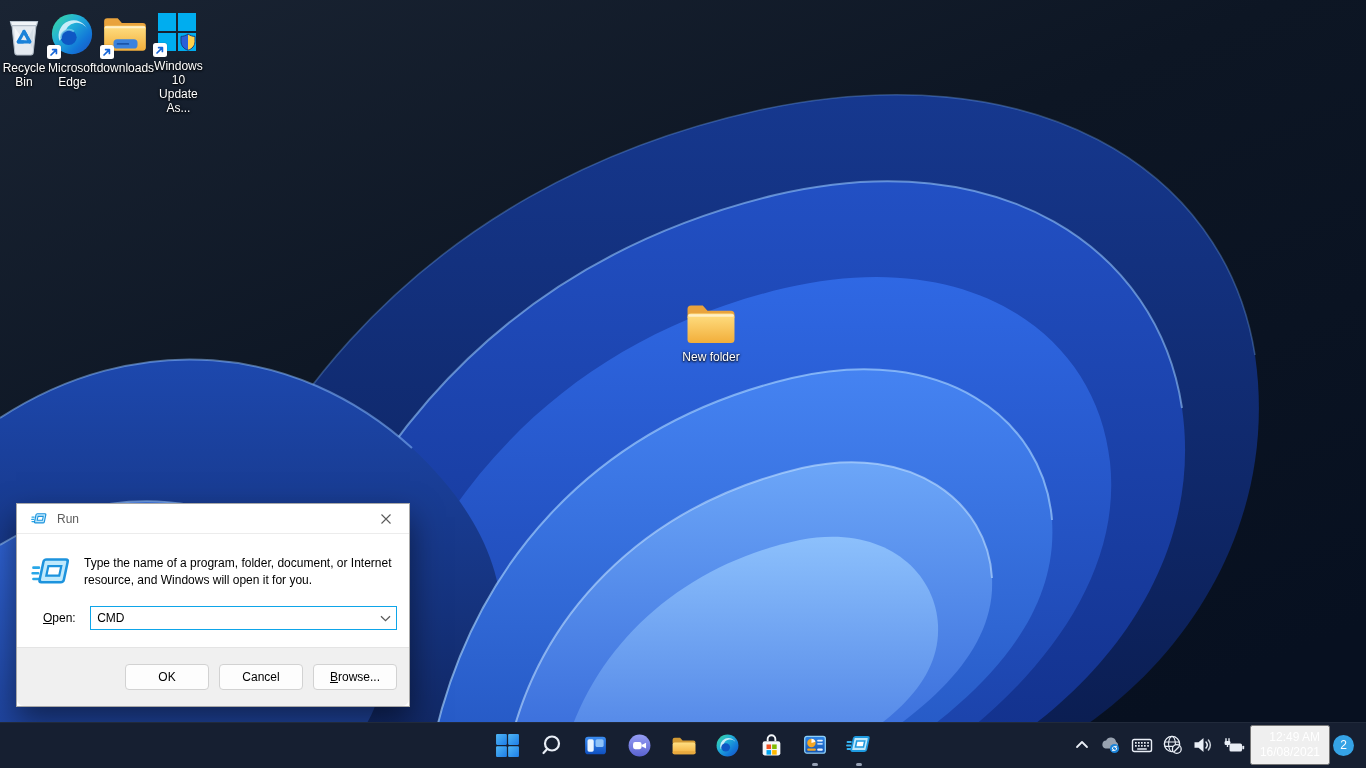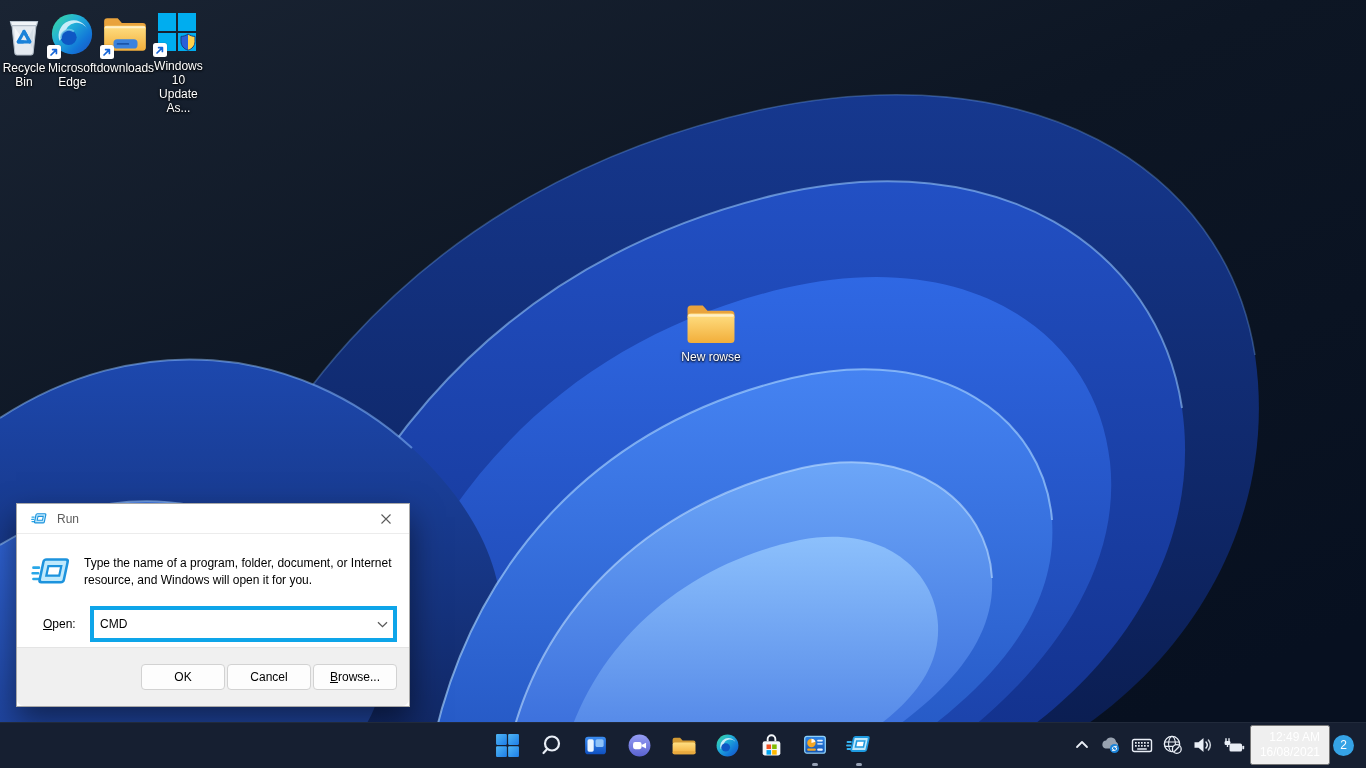--- a/index.html
+++ b/index.html
@@ -28,27 +28,27 @@
                  border-bottom:1px solid #ececec; }
   .rd-title { font-size:12px; color:#5c5c5c; margin-left:9px; }
   .rd-close { position:absolute; right:3px; top:0; width:40px; height:29px; display:flex; align-items:center;
               justify-content:center; background:transparent; border:none; cursor:default; border-radius:0 8px 0 0; }
   .rd-body { padding:21px 12px 0 14px; }
   .rd-msg-row { display:flex; }
   .rd-msg { margin-left:11px; font-size:12px; line-height:17px; color:#000; width:316px; }
   .rd-open-row { display:flex; align-items:center; margin-top:17px;margin-left:12px; }
   .rd-open-label { font-size:12px; color:#000; width:49px; }
   .accel { text-decoration:underline; }
-  .rd-combo { display:flex; align-items:center; width:319px; height:36px; border:4px solid #0ea5e9; background:#fff; }
+  .rd-combo { display:flex; align-items:center; width:319px; height:24px; border:1px solid #0ea5e9; background:#fff; }
   .rd-combo input { flex:1; border:none; outline:none; font-size:12px; font-family:"Liberation Sans",sans-serif;
                     padding:0 0 0 6px; color:#000; background:transparent; }
   .rd-combo .chev { width:22px; height:100%; display:flex; align-items:center; justify-content:center; }
   .rd-footer { position:absolute; left:0; right:0; bottom:0; height:59px; background:#f0f0f0;
                border-top:1px solid #e4e4e4; border-radius:0 0 7px 7px;
-               display:flex; justify-content:flex-end; padding:16px 12px 0 0; gap:2px; }
+               display:flex; justify-content:flex-end; padding:16px 12px 0 0; gap:10px; }
   .rd-btn { width:84px; height:26px; background:#fdfdfd; border:1px solid #d2d2d2; border-radius:4px;
             font-size:12px; font-family:"Liberation Sans",sans-serif; color:#000; cursor:default; }
 
   
   .taskbar { position:absolute; left:0; right:0; bottom:0; height:46px; background:#161f31;
              box-shadow:inset 0 1px 0 rgba(255,255,255,.05); }
   .tb-center { position:absolute; left:50%; top:0; transform:translateX(-50%); height:46px;
                display:flex; align-items:center; }
   .tb-btn { position:relative; width:44px; height:40px; margin:0; display:flex; align-items:center;
             justify-content:center; background:transparent; border:none; border-radius:6px; cursor:default; }
@@ -229,21 +229,21 @@
     <div class="lbl">Windows 10 Update As...</div>
   </div>
 </div>
 
 <div class="new-folder-item">
   <svg width="54" height="50" viewBox="0 0 46 42">
     <path d="M3 9 q0-3 3-3 h10 l4 4.5 h20 q3 0 3 3 v3 H3 Z" fill="#e9a33c"></path>
     <rect x="3" y="13" width="40" height="25" rx="3" fill="url(#grad-folder)"></rect>
     <rect x="3.6" y="13.6" width="38.8" height="2" rx="1" fill="#fff" opacity=".55"></rect>
   </svg>
-  <div class="lbl">New rowse</div>
+  <div class="lbl">New folder</div>
 </div>
 
 <div class="run-dialog">
   <div class="rd-titlebar">
     <svg width="17" height="14" viewBox="0 0 26 20">
       <g stroke="#29a7e8" stroke-width="1.8" stroke-linecap="round">
           <path d="M1.5 7 h3.4 M1 10.5 h3.4 M1.5 14 h3.4"></path>
         </g>
       <g transform="translate(8,2) skewX(-12)">
         <rect x="0" y="0" width="15" height="14" rx="1.5" fill="#bfe9fc" stroke="#1d93dd" stroke-width="1.8"></rect>

